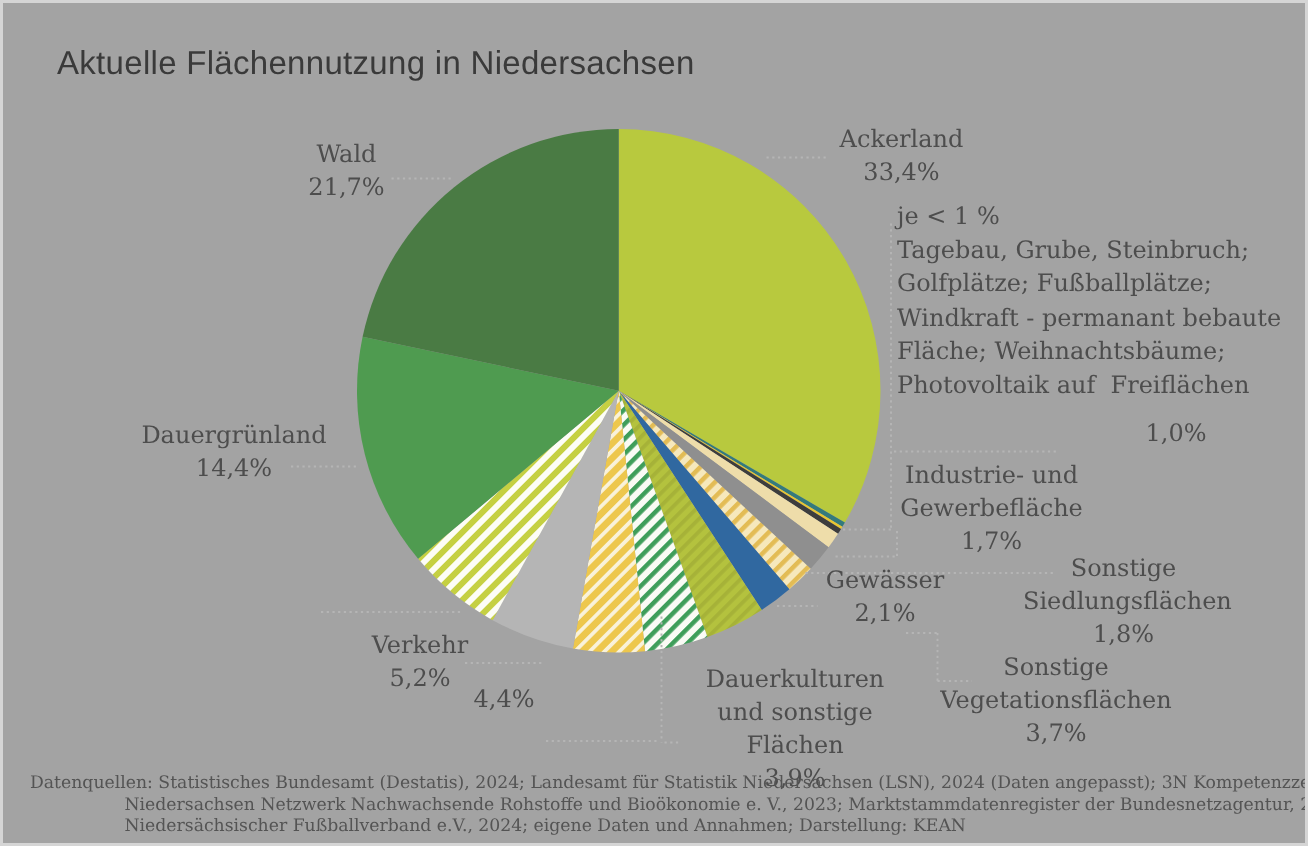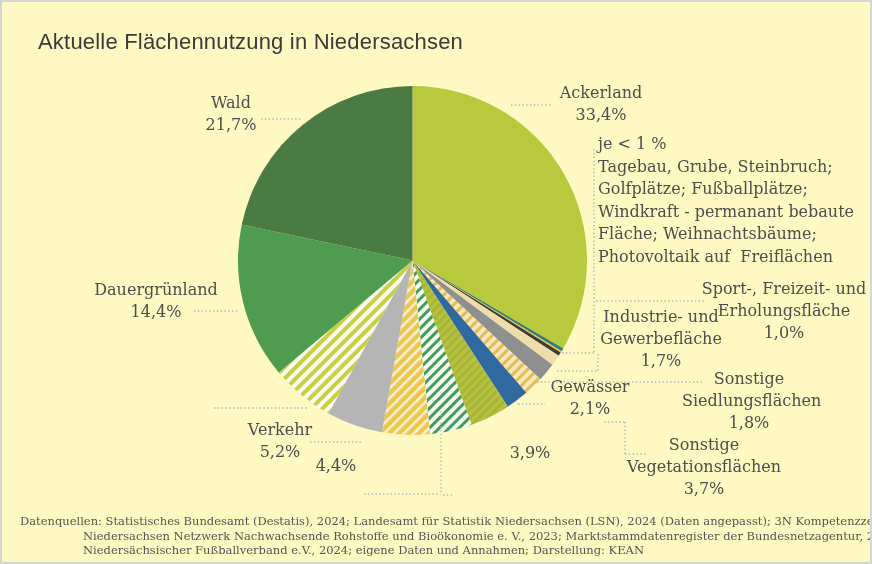--- a/index.html
+++ b/index.html
@@ -1,21 +1,21 @@
 <!DOCTYPE html>
 <html><head>
 <meta charset="utf-8">
 <style>
   html,body{margin:0;padding:0;background:#ffffff;}
   .frame{
     position:relative;
     width:872px;height:564px;
     box-sizing:border-box;
     border:2px solid #d5d5d5;
-    background:#fef9c3;
+    background:#a3a3a3;
     overflow:hidden;
     font-family:"DejaVu Serif","Liberation Serif",serif;
   }
   .chart-title{
     position:absolute;left:36px;top:27px;
     font-family:"Liberation Sans","DejaVu Sans",sans-serif;
     font-size:22px;font-weight:400;color:#3a3a3a;letter-spacing:0.2px;
   }
   .pie-svg{position:absolute;left:0;top:0;}
   .slice-label{
@@ -109,21 +109,20 @@
     <span class="nm">Ackerland</span>
     <span class="pct">33,4%</span>
   </div>
 
   <div class="label-je1">
     <div class="hd">je &lt; 1 %</div>
     <div class="desc">Tagebau, Grube, Steinbruch; Golfplätze; Fußballplätze; Windkraft - permanant bebaute Fläche; Weihnachtsbäume; Photovoltaik auf  Freiflächen</div>
   </div>
 
   <div class="slice-label" style="left:696px;top:276px;width:172px;">
-    <span class="nm">Sport-, Freizeit- und Erholungsfläche</span>
     <span class="pct">1,0%</span>
   </div>
 
   <div class="slice-label" style="left:598px;top:304px;width:122px;">
     <span class="nm">Industrie- und Gewerbefläche</span>
     <span class="pct">1,7%</span>
   </div>
 
   <div class="slice-label" style="left:680px;top:366px;width:134px;">
     <span class="nm">Sonstige Siedlungsflächen</span>
@@ -134,20 +133,21 @@
     <span class="nm">Gewässer</span>
     <span class="pct">2,1%</span>
   </div>
 
   <div class="slice-label" style="left:618px;top:432px;width:168px;">
     <span class="nm">Sonstige Vegetationsflächen</span>
     <span class="pct">3,7%</span>
   </div>
 
   <div class="slice-label" style="left:452px;top:440px;width:152px;">
+    <span class="nm">Dauerkulturen und sonstige Flächen</span>
     <span class="pct">3,9%</span>
   </div>
 
   <div class="slice-label" style="left:266px;top:453px;width:136px;">
     <span class="pct">4,4%</span>
   </div>
 
   <div class="slice-label" style="left:232px;top:417px;width:92px;">
     <span class="nm">Verkehr</span>
     <span class="pct">5,2%</span>

